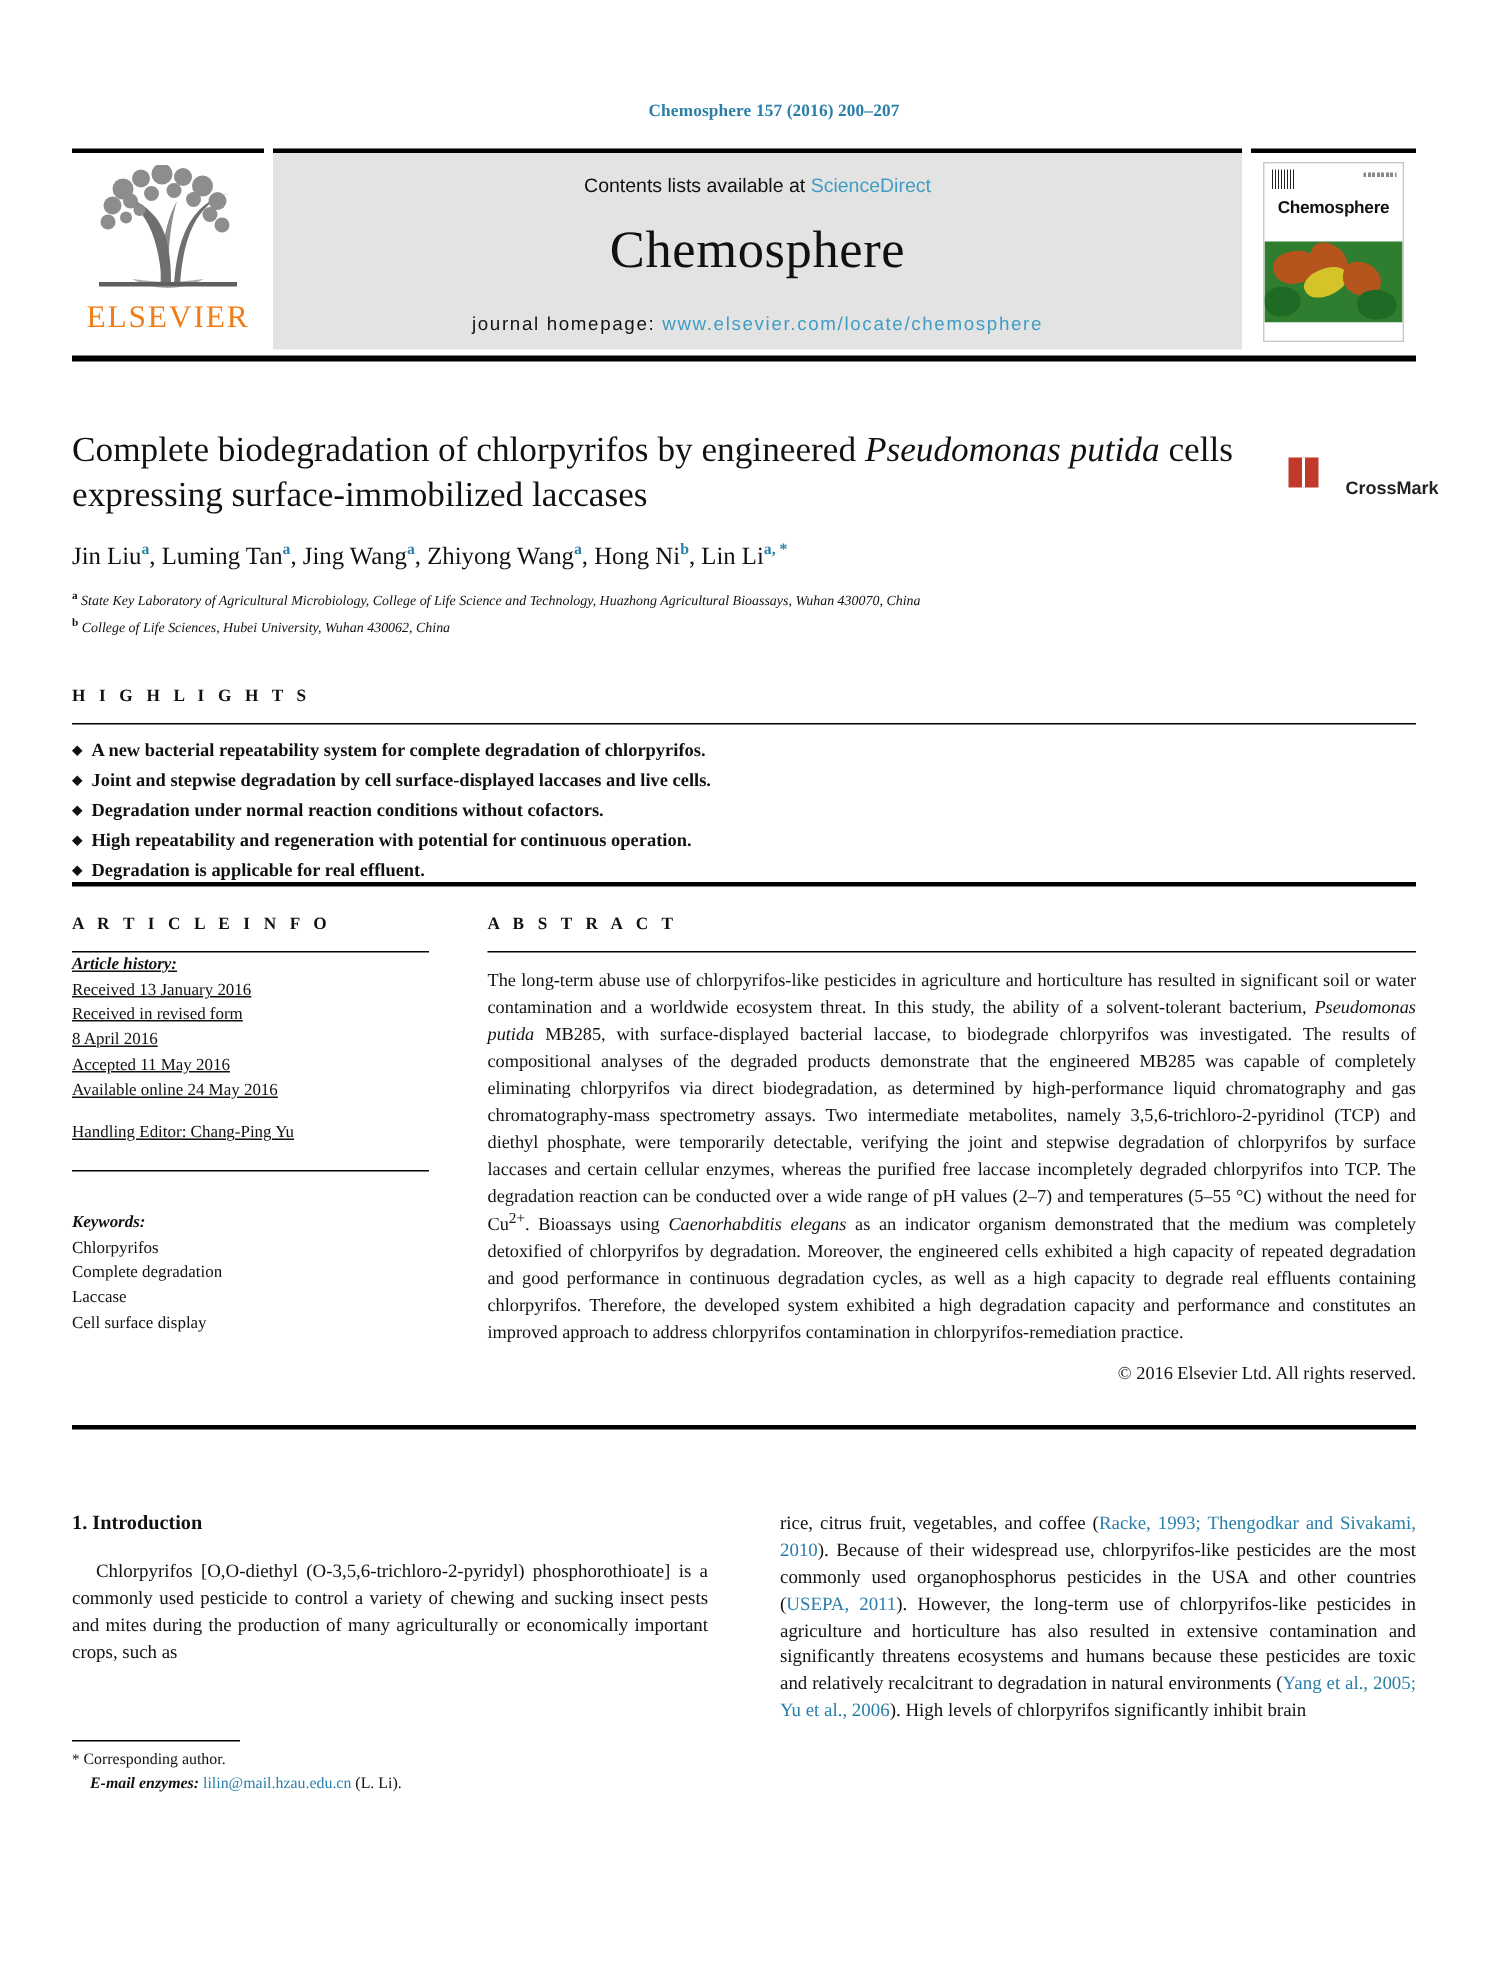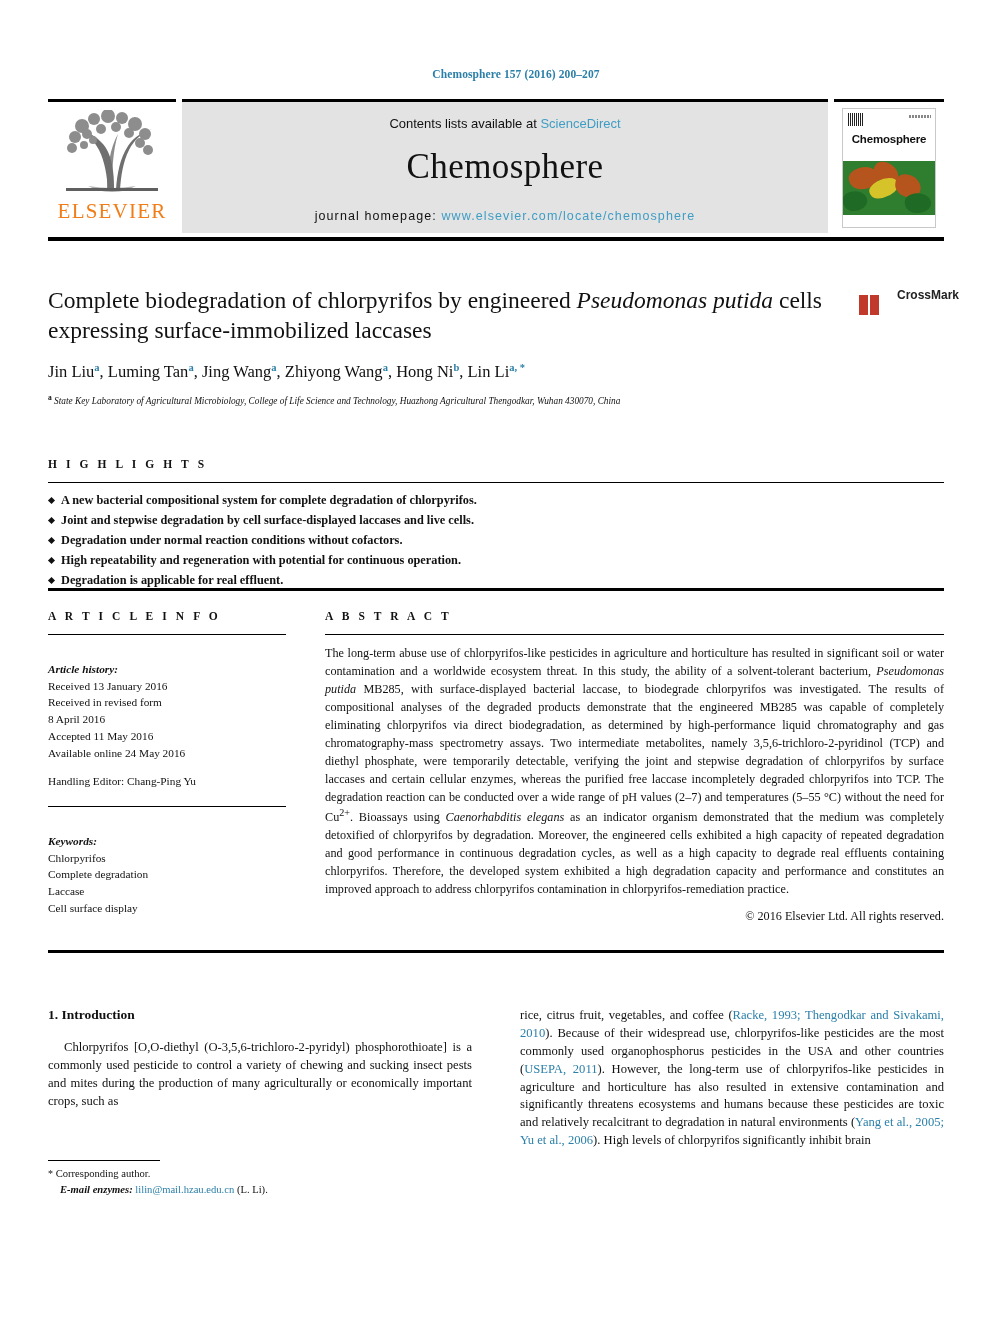--- a/index.html
+++ b/index.html
@@ -215,21 +215,21 @@
   }
   .paper-title i { font-style: italic; }
 
   .crossmark {
     position: absolute;
     left: 852px;
     top: 288px;
     width: 90px;
     height: 44px;
     display: flex;
-    align-items: flex-start;
+    align-items: flex-end;
     gap: 40px;
   }
   .cm-disc {
     width: 34px;
     height: 34px;
     border-radius: 50%;
     background: #5a7fb5;
     position: relative;
     box-shadow: inset 0 0 0 2px #8fa8cd;
   }
@@ -502,49 +502,50 @@
     <div class="authors">
       <span><span>Jin Liu</span><sup>a</sup></span>,
       <span><span>Luming Tan</span><sup>a</sup></span>,
       <span><span>Jing Wang</span><sup>a</sup></span>,
       <span><span>Zhiyong Wang</span><sup>a</sup></span>,
       <span><span>Hong Ni</span><sup>b</sup></span>,
       <span><span>Lin Li</span><sup>a, *</sup></span>
     </div>
 
     <div class="affils">
-      <div><sup>a</sup> <span>State Key Laboratory of Agricultural Microbiology, College of Life Science and Technology, Huazhong Agricultural Thengodkar, Wuhan 430070, China</span></div>
+      <div><sup>a</sup> <span>State Key Laboratory of Agricultural Microbiology, College of Life Science and Technology, Huazhong Agricultural Bioassays, Wuhan 430070, China</span></div>
+      <div><sup>b</sup> <span>College of Life Sciences, Hubei University, Wuhan 430062, China</span></div>
     </div>
   </div>
 
   <div class="crossmark">
     <div class="cm-disc">
         <div class="cm-book"></div>
       </div>
     <div class="cm-label">CrossMark</div>
   </div>
 
   <div class="highlights">
     <div class="sec-head">H I G H L I G H T S</div>
     <div class="rule-thin" style="position:relative;left:0;top:12px;width:896px;height:1px;background:#000;"></div>
     <ul class="hl-list" style="margin-top:20px;">
-      <li>A new bacterial compositional system for complete degradation of chlorpyrifos.</li>
+      <li>A new bacterial repeatability system for complete degradation of chlorpyrifos.</li>
       <li>Joint and stepwise degradation by cell surface-displayed laccases and live cells.</li>
       <li>Degradation under normal reaction conditions without cofactors.</li>
       <li>High repeatability and regeneration with potential for continuous operation.</li>
       <li>Degradation is applicable for real effluent.</li>
     </ul>
   </div>
 
   <div class="rule-thick" style="top:588px;height:3px;"></div>
 
   <div class="info-col">
     <div class="sec-head">A R T I C L E  I N F O</div>
     <div class="rule-thin" style="position:relative;left:0;top:12px;width:238px;"></div>
-    <div class="info-body" style="margin-top:38px;">
+    <div class="info-body" style="margin-top:12px;text-decoration:underline;">
       <div class="it">Article history:</div>
       <div>Received 13 January 2016</div>
       <div>Received in revised form</div>
       <div>8 April 2016</div>
       <div>Accepted 11 May 2016</div>
       <div>Available online 24 May 2016</div>
       <div class="info-gap"></div>
       <div>Handling Editor: Chang-Ping Yu</div>
     </div>
     <div class="rule-thin" style="position:relative;left:0;top:16px;width:238px;"></div>

